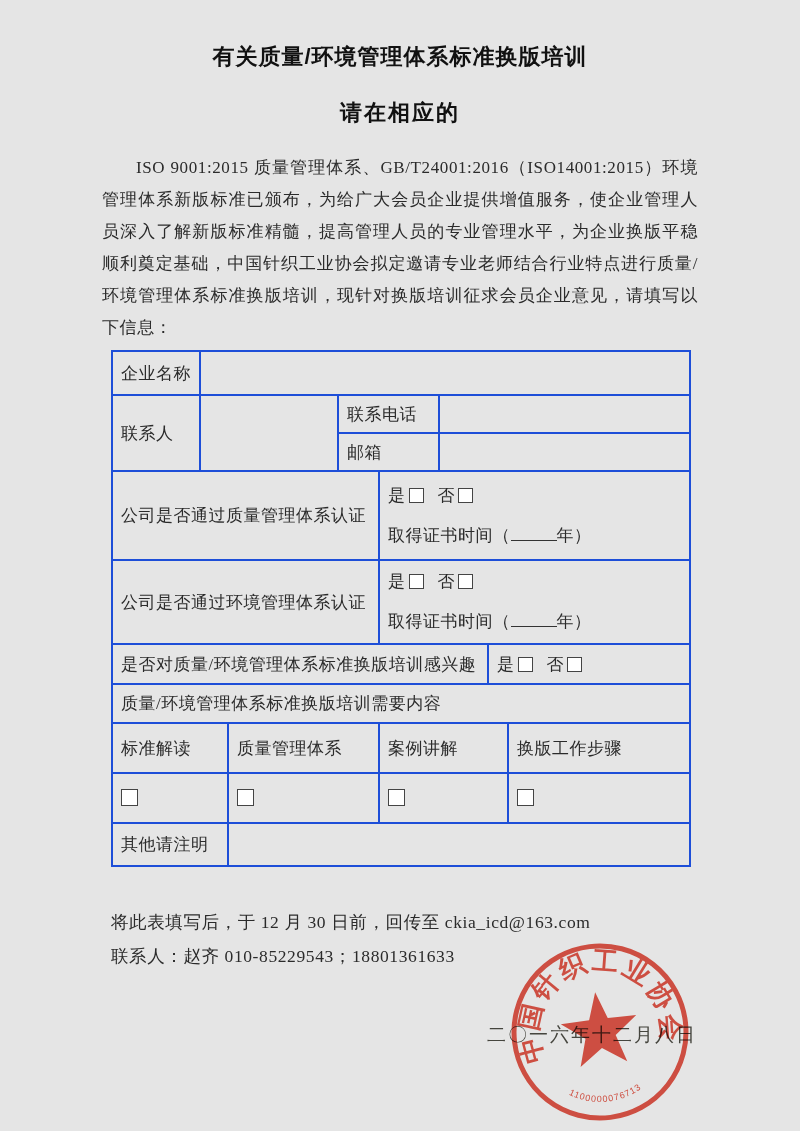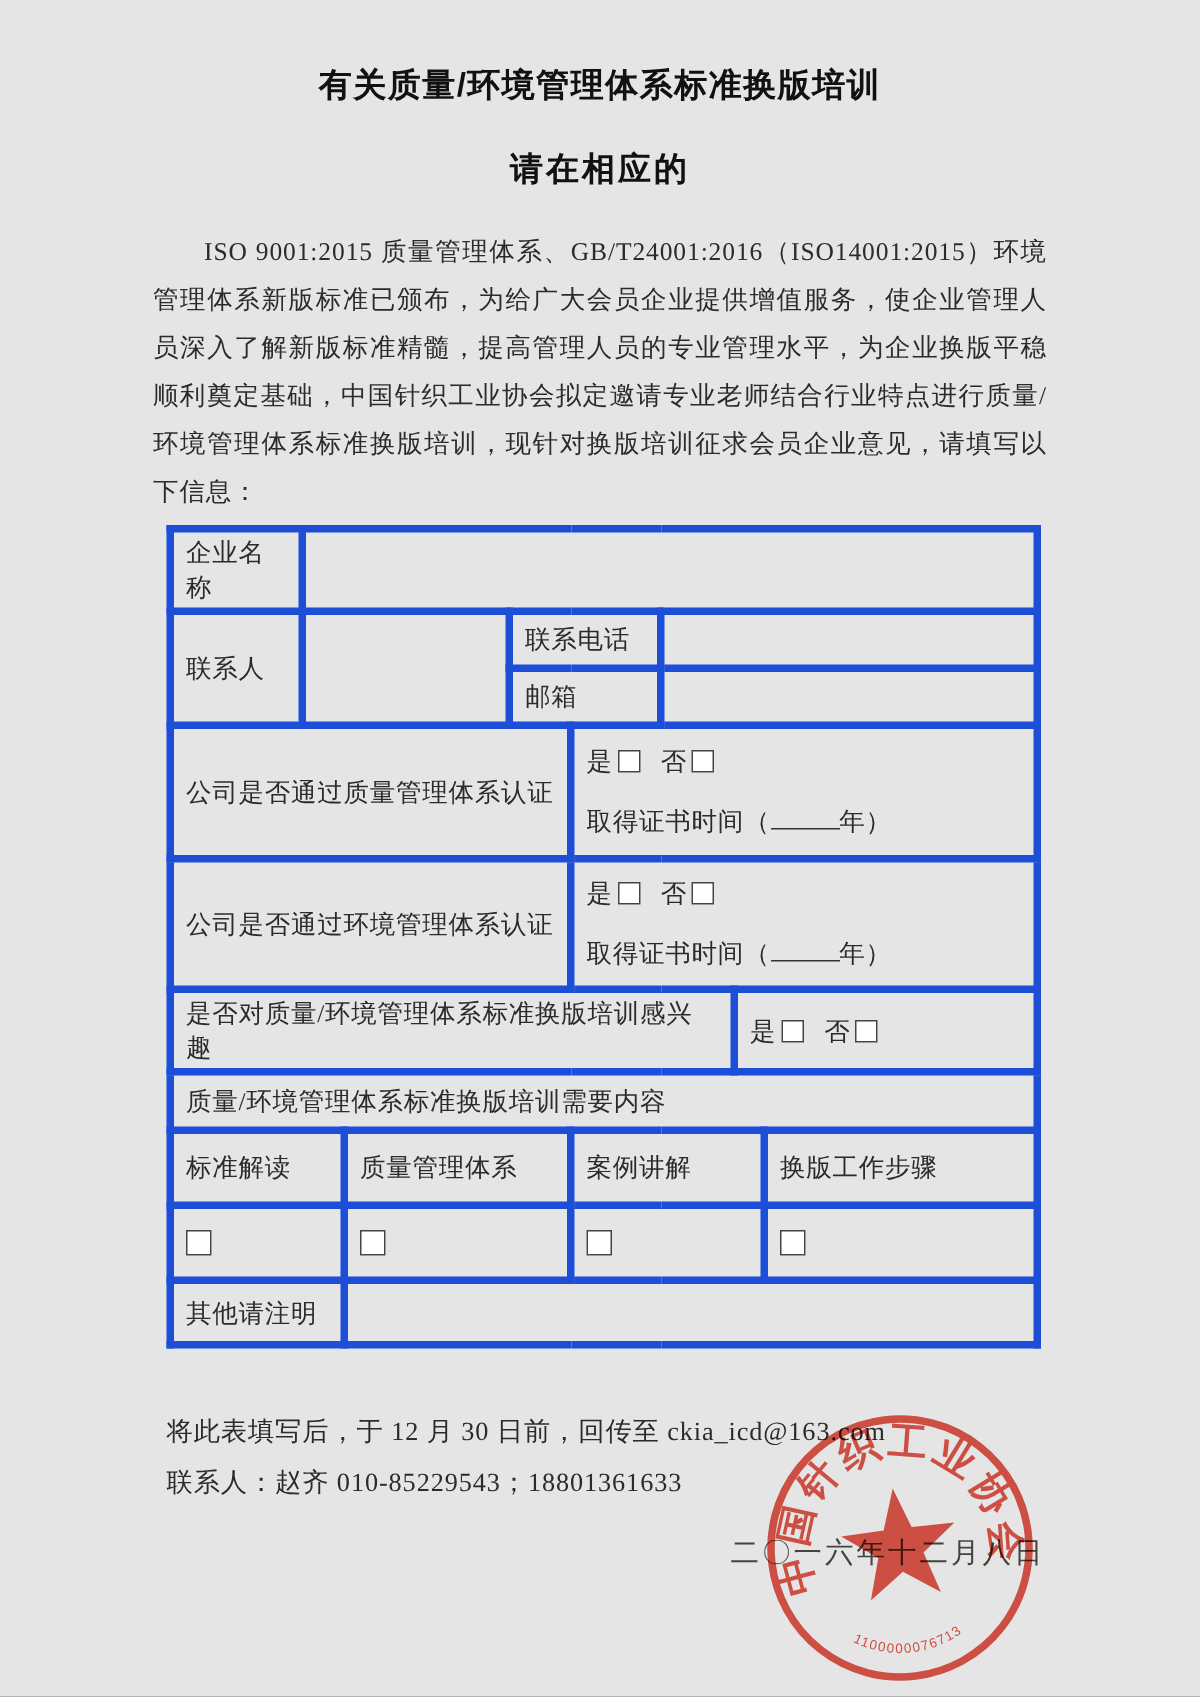--- a/index.html
+++ b/index.html
@@ -43,21 +43,21 @@
   }
   table.form-table {
     margin:6px 0 0 111px;
     width:578px;
     border-collapse:collapse;
     table-layout:fixed;
     font-size:17px;
     color:#2b2b2b;
   }
   table.form-table td {
-    border:5px solid #1d4ed8;
+    border:2px solid #1d4ed8;
     padding:2px 8px;
     vertical-align:middle;
     letter-spacing:0.5px;
   }
   .r1 { height:44px; }
   .r2 { height:38px; }
   .r3 { height:89px; }
   .r4 { height:83px; }
   .r5 { height:40px; }
   .r6 { height:39px; }

